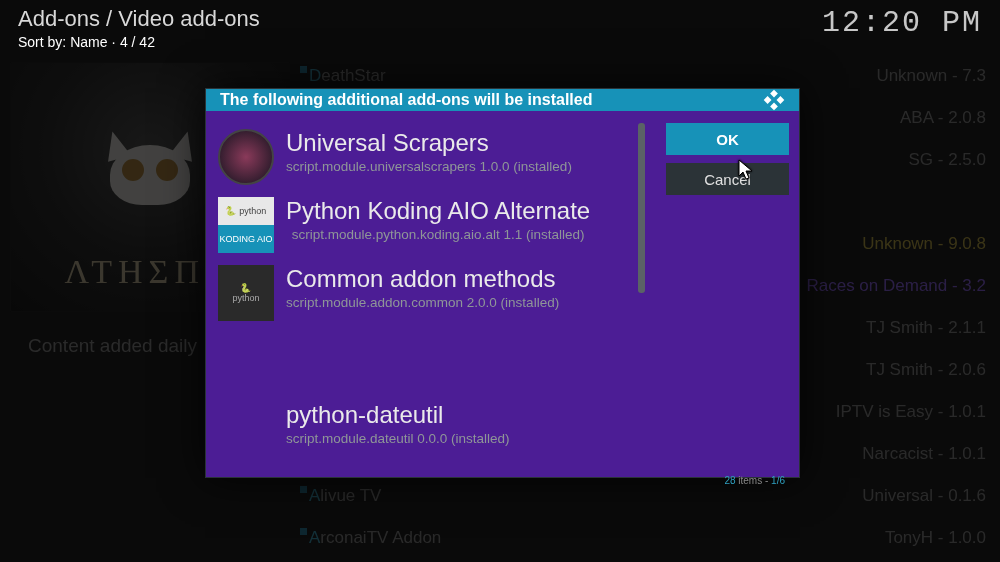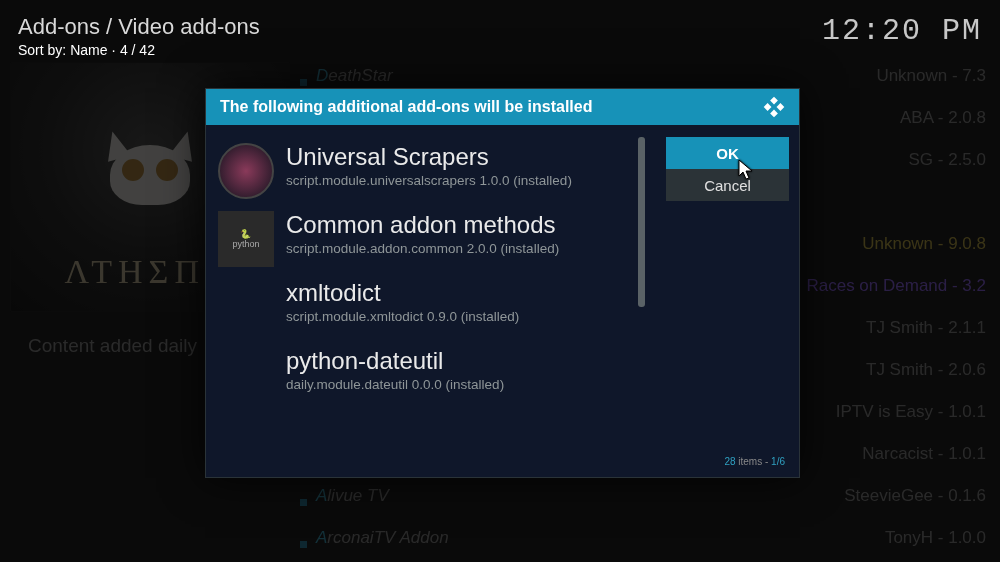--- a/index.html
+++ b/index.html
@@ -4,21 +4,21 @@
 <style>
   * { margin: 0; padding: 0; box-sizing: border-box; }
   body {
     width: 1000px; height: 562px;
     background: #0a0a0a;
     font-family: "Segoe UI", Arial, sans-serif;
     color: #ccc;
     position: relative;
     overflow: hidden;
   }
-  .topbar { position:absolute; top:14px; left:18px; right:18px; }
+  .topbar { position:absolute; top:6px; left:18px; right:18px; }
   .breadcrumb { font-size:22px; color:#d8d8d8; }
   .sortline { font-size:14px; color:#ffffff; margin-top:2px; }
   .clock { position:absolute; top:0; right:0; font-size:30px; font-weight:300; color:#c7c7c7; letter-spacing:2px;font-family:Liberation Mono, monospace;}
   .thumb {
     position:absolute; left:10px; top:62px; width:280px; height:250px;
     background: radial-gradient(circle at 50% 35%, #444 0%, #1a1a1a 50%, #050505 100%);
     border:1px solid #111; border-radius:2px;
     display:flex; flex-direction:column; align-items:center; justify-content:flex-end;
     padding-bottom:20px;
   }
@@ -27,31 +27,31 @@
   }
   .owl .head { position:absolute; left:20px; top:20px; width:80px; height:60px; background:#e8e6e0; border-radius:50% 50% 40% 40%; }
   .owl .eye { position:absolute; top:34px; width:22px; height:22px; background:#b08030; border-radius:50%; }
   .owl .eye.l{ left:32px; } .owl .eye.r{ left:66px; }
   .owl .ear { position:absolute; top:6px; width:0; height:0; border-left:12px solid transparent; border-right:12px solid transparent; border-bottom:28px solid #e8e6e0;}
   .owl .ear.l{ left:14px; transform:rotate(-15deg);} .owl .ear.r{ left:82px; transform:rotate(15deg);}
   .athena-text { font-family: "Times New Roman", serif; font-size:34px; letter-spacing:6px; color:#cdbf9a; font-weight:300;}
   .caption { position:absolute; left:28px; top:335px; font-size:19px; color:#8a8a8a; }
   .bg-list { position:absolute; left:300px; top:55px; right:14px; bottom:0; font-size:17px; color:#888; }
   .bg-row { display:flex; justify-content:space-between; align-items:center; height:42px; }
-  .bg-row .name { display:flex; align-items:flex-end; gap:9px;font-style:italic; }
+  .bg-row .name { display:flex; align-items:flex-start; gap:2px; }
   .dot { width:7px; height:7px; background:#1a7ea3; border-radius:0; }
   .bg-row .meta { color:#888; }
   .bg-row.hl .name, .bg-row.hl .meta { color:#8b5cf6; }
   .bg-row.ylw .meta { color:#c9b03a; }
   .bg-row .name .first { color:#2fa0c0; }
   .dim { opacity:0.25; }
 
   .dialog {
     position:absolute; left:205px; top:88px; width:595px; height:390px;
-    background:#0f172a; border:1px solid #2a3338; box-shadow:0 0 40px rgba(0,0,0,0.8);
+    background:#4c1d95; border:1px solid #2a3338; box-shadow:0 0 40px rgba(0,0,0,0.8);
     display:flex; flex-direction:column;
   }
   .dlg-title {
     background:#1792b8; color:#fff; height:36px; display:flex; align-items:center;
     padding:0 14px; font-size:16px; font-weight:600; justify-content:space-between;
   }
   .kodi-icon { width:22px; height:22px; }
   .kodi-icon svg { width:100%; height:100%; }
   .dlg-body { flex:1; display:flex; padding:12px 10px 6px 10px; position:relative; }
   .addon-list { width:440px; overflow:hidden; position:relative; }
@@ -60,21 +60,21 @@
   .addon-icon { width:56px; height:56px; background:#252b2f; display:flex; align-items:center; justify-content:center; font-size:10px; color:#888; flex-shrink:0; }
   .addon-icon.empty { background:transparent; }
   .addon-icon.round { border-radius:50%; background:radial-gradient(circle,#8a3a5a 0%, #2a1a2a 80%); border:2px solid #444;}
   .addon-icon.split { flex-direction:column; padding:0; }
   .addon-icon.split .half { flex:1; width:100%; display:flex; align-items:center; justify-content:center; font-size:9px;}
   .addon-icon.split .top { background:#e8e8e8; color:#444; }
   .addon-icon.split .bot { background:#1792b8; color:#fff; }
   .addon-icon.py { background:#2a2a2a; color:#aaa; flex-direction:column; font-size:9px;}
   .addon-txt .name { font-size:24px; color:#eaeaea; }
   .addon-txt .sub { font-size:13.5px; color:#8f9698; margin-top:2px;text-align:center; }
-  .dlg-side { flex:1; display:flex; flex-direction:column; gap:0; padding-left:10px; }
+  .dlg-side { flex:1; display:flex; flex-direction:column; gap:8px; padding-left:10px; }
   .btn { height:32px; background:#2b3337; color:#e0e0e0; display:flex; align-items:center; justify-content:center; font-size:15px; cursor:pointer; }
   .btn.primary { background:#1792b8; color:#fff; font-weight:600; }
   .dlg-foot { text-align:right; font-size:10px; color:#888; padding:6px 14px 10px; }
   .dlg-foot .c1 { color:#2fa0c0; } .dlg-foot .c2 { color:#2fa0c0; }
   .cursor { position:absolute; left:737px; top:158px; width:20px; height:24px; pointer-events:none; z-index:50;}
   .cursor svg { width:100%; height:100%; filter:drop-shadow(0 0 1px #000);}
 </style>
 </head>
 <body>
 
@@ -164,21 +164,21 @@
         <span class="dot"></span>
         <span><span class="first"></span></span>
       </span>
       <span class="meta">Narcacist - 1.0.1</span>
     </div>
     <div class="bg-row">
       <span class="name">
         <span class="dot"></span>
         <span><span class="first">A</span>livue TV</span>
       </span>
-      <span class="meta">SteevieGee - 0.1.6</span>
+      <span class="meta">Universal - 0.1.6</span>
     </div>
     <div class="bg-row">
       <span class="name">
         <span class="dot"></span>
         <span><span class="first">A</span>rconaiTV Addon</span>
       </span>
       <span class="meta">TonyH - 1.0.0</span>
     </div>
   </div>
 
@@ -199,41 +199,47 @@
   <div class="dlg-body">
     <div class="addon-list" id="deplist">
         <div class="addon-item">
           <div class="addon-icon round"></div>
           <div class="addon-txt">
             <div class="name">Universal Scrapers</div>
             <div class="sub">script.module.universalscrapers 1.0.0 (installed)</div>
           </div>
         </div>
         <div class="addon-item">
+          <div class="addon-icon split">
+            <div class="half top">🐍 python</div>
+            <div class="half bot">KODING AIO</div>
+          </div>
+          <div class="addon-txt">
+            <div class="name">Python Koding AIO Alternate</div>
+            <div class="sub">script.module.python.koding.aio.alt 1.1 (installed)</div>
+          </div>
+        </div>
+        <div class="addon-item">
           <div class="addon-icon py">
             <div>🐍</div>
             <div>python</div>
           </div>
           <div class="addon-txt">
             <div class="name">Common addon methods</div>
             <div class="sub">script.module.addon.common 2.0.0 (installed)</div>
           </div>
         </div>
         <div class="addon-item">
           <div class="addon-icon empty"></div>
-          <div class="addon-txt">
-            <div class="name">xmltodict</div>
-            <div class="sub">script.module.xmltodict 0.9.0 (installed)</div>
-          </div>
         </div>
         <div class="addon-item">
           <div class="addon-icon empty"></div>
           <div class="addon-txt">
             <div class="name">python-dateutil</div>
-            <div class="sub">daily.module.dateutil 0.0.0 (installed)</div>
+            <div class="sub">script.module.dateutil 0.0.0 (installed)</div>
           </div>
         </div>
       </div>
     <div class="scrollbar"></div>
     <div class="dlg-side">
       <div class="btn primary">OK</div>
       <div class="btn">Cancel</div>
     </div>
   </div>
   <div class="dlg-foot">

